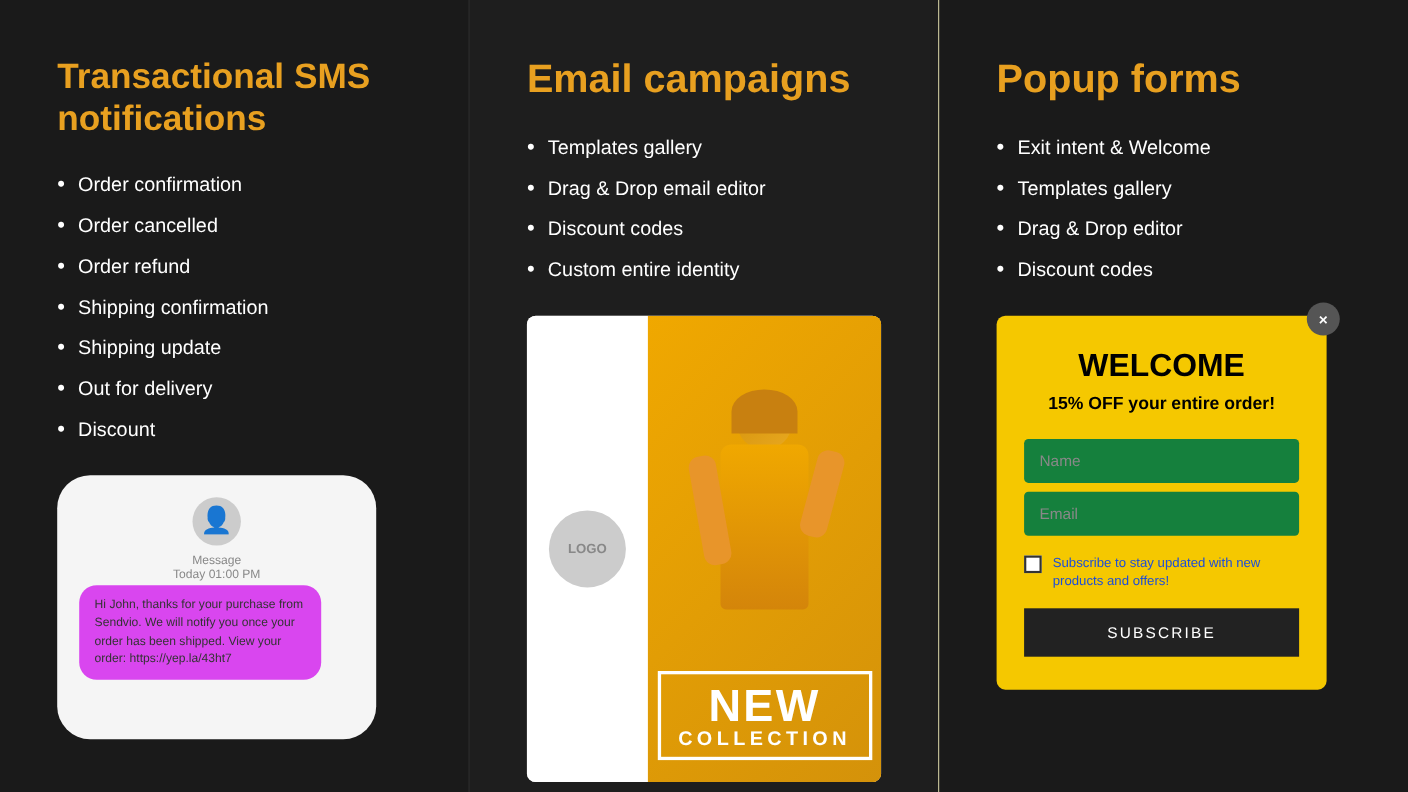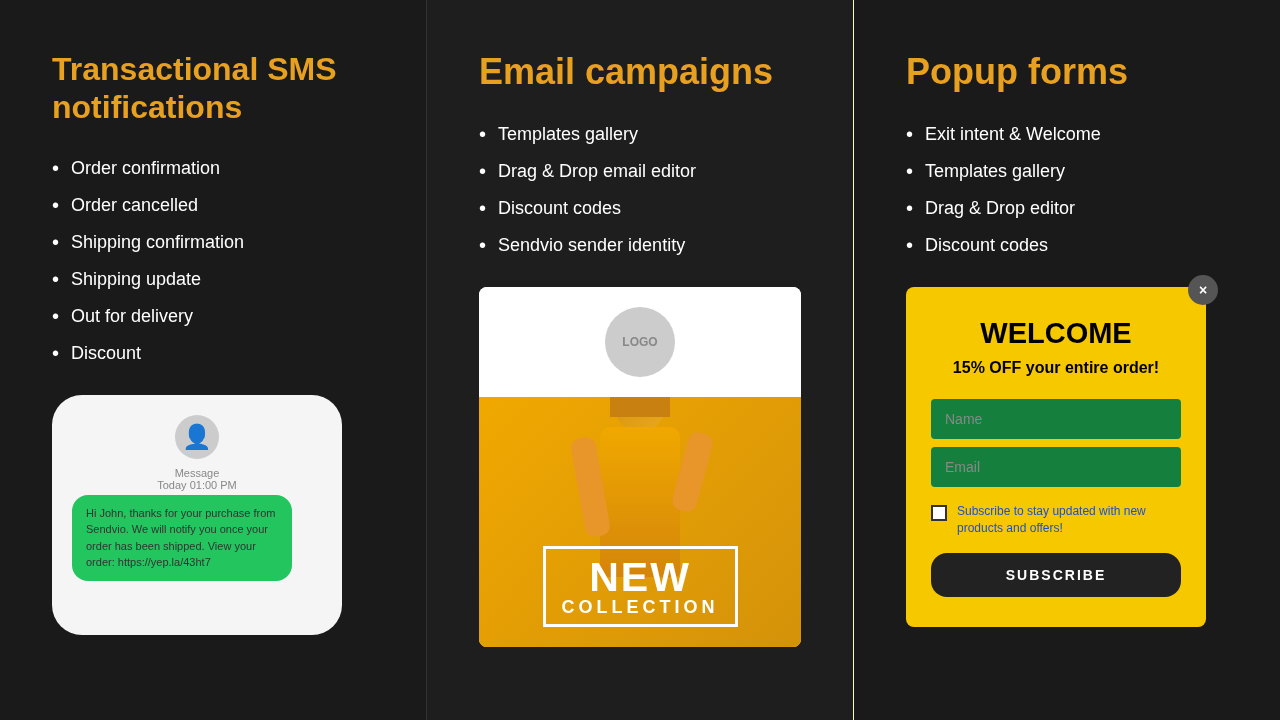--- a/index.html
+++ b/index.html
@@ -110,39 +110,39 @@
     }
 
     .phone-message-label {
       font-size: 11px;
       color: #888;
       text-align: center;
       margin-bottom: 4px;
     }
 
     .phone-bubble {
-      background: #22c55e;
+      background: #d946ef;
       border-radius: 16px;
       padding: 10px 14px;
       font-size: 11px;
       color: #333;
       line-height: 1.5;
       max-width: 220px;
       align-self: flex-start;
     }
 
     
     .email-preview {
       background: #fff;
       border-radius: 8px;
       overflow: hidden;
       margin-top: 10px;
-      height: 360px;
-      display: flex;
-      flex-direction: column;
+      height: 424px;
+      display: flex;
+      flex-direction: row;
     }
 
     .email-header {
       background: #fff;
       padding: 20px;
       display: flex;
       align-items: center;
       justify-content: center;
       min-height: 80px;
     }
@@ -279,36 +279,37 @@
       color: #1d4ed8;
       line-height: 1.4;
     }
 
     .popup-subscribe-btn {
       width: 100%;
       padding: 14px;
       background: #222;
       color: #fff;
       font-size: 14px;
-      font-weight: 700;
+      font-weight: 400;
       letter-spacing: 2px;
       border: none;
-      border-radius: 16px;
+      border-radius: 0;
       cursor: pointer;
       text-transform: uppercase;
     }
   </style>
 </head>
 <body>
 
 <div class="panel panel-left">
   <h2 class="panel-title">Transactional SMS notifications</h2>
   <ul class="bullet-list">
   <li>Order confirmation</li>
       <li>Order cancelled</li>
+      <li>Order refund</li>
       <li>Shipping confirmation</li>
       <li>Shipping update</li>
       <li>Out for delivery</li>
       <li>Discount</li>
     </ul>
   <div class="phone-mockup">
     <div class="phone-avatar">
       <span class="phone-avatar-icon">👤</span>
     </div>
     <div class="phone-message-label">
@@ -318,21 +319,21 @@
     <div class="phone-bubble">Hi John, thanks for your purchase from Sendvio. We will notify you once your order has been shipped. View your order: https://yep.la/43ht7</div>
   </div>
 </div>
 
 <div class="panel panel-center">
   <h2 class="panel-title">Email campaigns</h2>
   <ul class="bullet-list">
   <li>Templates gallery</li>
       <li>Drag &amp; Drop email editor</li>
       <li>Discount codes</li>
-      <li>Sendvio sender identity</li>
+      <li>Custom entire identity</li>
     </ul>
   <div class="email-preview">
     <div class="email-header">
       <div class="logo-circle">LOGO</div>
     </div>
     <div class="email-image">
       <div class="email-image-bg"></div>
 
       <div style="position:absolute;top:0;left:0;right:0;bottom:0;display:flex;align-items:center;justify-content:center;">
         <div style="width:140px;height:280px;position:relative;">

